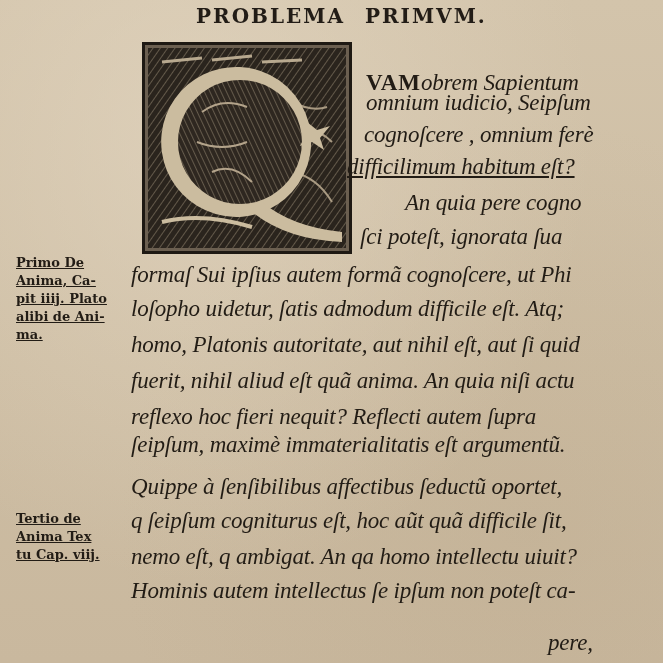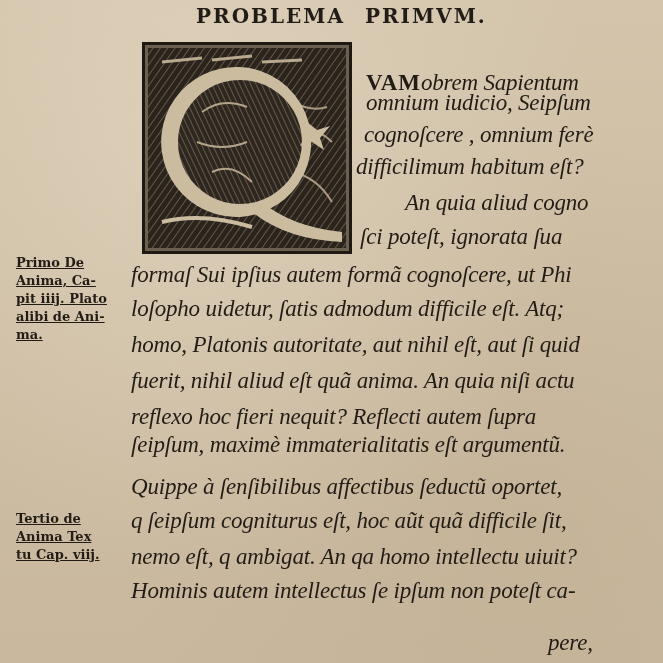--- a/index.html
+++ b/index.html
@@ -107,22 +107,22 @@
       <path d="M60 70 q20 -15 45 -5 M55 100 q25 10 50 0 M70 130 q20 -10 40 10" stroke="#b3a38a" stroke-width="2" fill="none"></path>
       <polygon points="165,80 175,88 188,84 178,96 182,108 170,100 158,104 164,92" fill="#cbbc9f"></polygon>
     </svg>
   </div>
 
   <div class="line" style="left:366px; top:70px;">
     <span class="caps">VAM</span><span>obrem Sapientum</span>
   </div>
   <div class="line" style="left:366px; top:90px;">omnium iudicio, Seipſum</div>
   <div class="line" style="left:364px; top:122px;">cognoſcere , omnium ferè</div>
-  <div class="line" style="left:356px; top:154px;">difficilimum habitum eſt?</div>
-  <div class="line" style="left:405px; top:190px;">An quia aliud cogno</div>
+  <div class="line" style="left:347px; top:154px;text-decoration:underline;">difficilimum habitum eſt?</div>
+  <div class="line" style="left:405px; top:190px;">An quia pere cogno</div>
   <div class="line" style="left:360px; top:224px;">ſci poteſt, ignorata ſua</div>
   <div class="line" style="left:131px; top:262px;">formaſ Sui ipſius autem formã cognoſcere, ut Phi</div>
   <div class="line" style="left:131px; top:296px;">loſopho uidetur, ſatis admodum difficile eſt. Atq;</div>
   <div class="line" style="left:131px; top:332px;">homo, Platonis autoritate, aut nihil eſt, aut ſi quid</div>
   <div class="line" style="left:131px; top:368px;">fuerit, nihil aliud eſt quã anima. An quia niſi actu</div>
   <div class="line" style="left:131px; top:404px;">reflexo hoc fieri nequit? Reflecti autem ſupra</div>
   <div class="line" style="left:131px; top:432px;">ſeipſum, maximè immaterialitatis eſt argumentũ.</div>
   <div class="line" style="left:131px; top:474px;">Quippe à ſenſibilibus affectibus ſeductũ oportet,</div>
   <div class="line" style="left:131px; top:508px;">q ſeipſum cogniturus eſt, hoc aũt quã difficile ſit,</div>
   <div class="line" style="left:131px; top:544px;">nemo eſt, q ambigat. An qa homo intellectu uiuit?</div>

